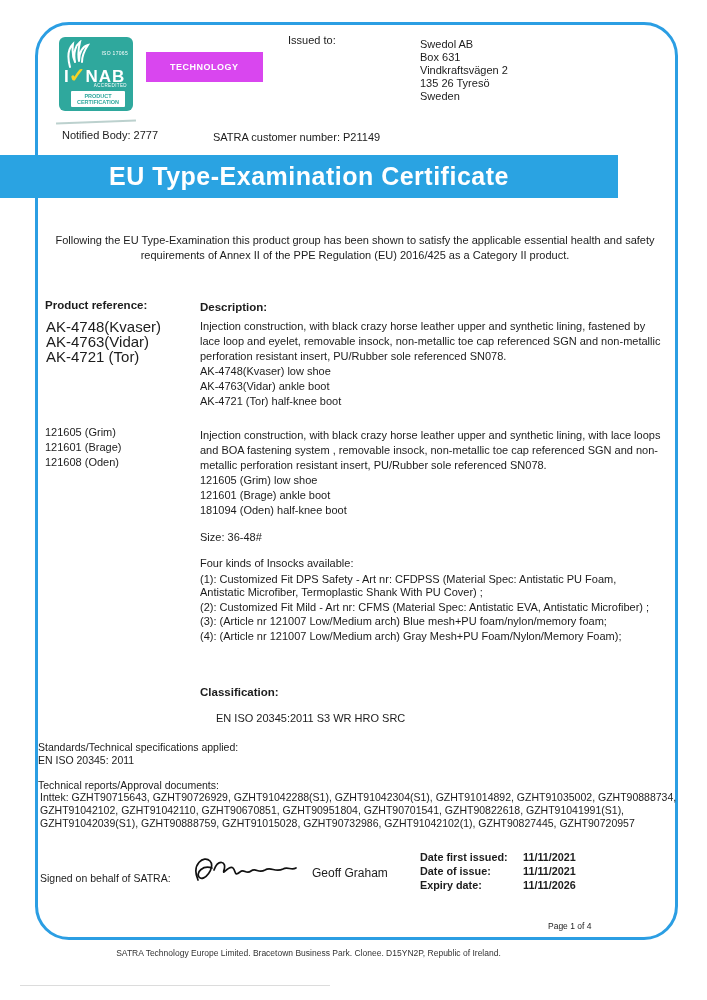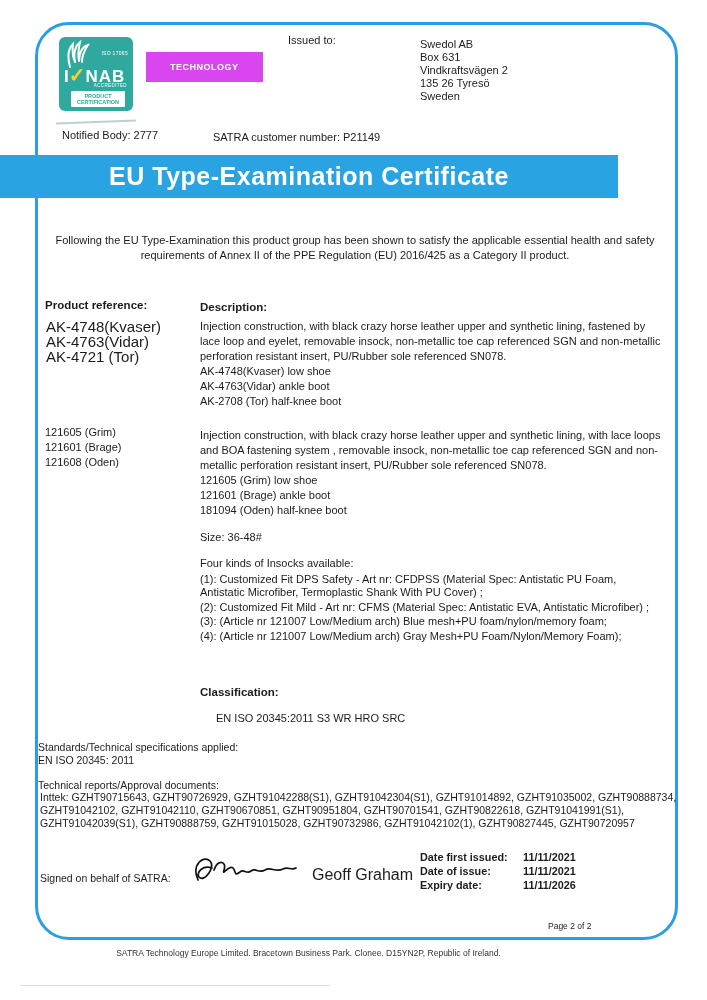--- a/index.html
+++ b/index.html
@@ -53,21 +53,21 @@
   .insocks p{margin:0 0 1px 0;}
   .insocks .ititle{margin-bottom:2px;}
   .clshdr{left:200px;top:686px;font-size:11.5px;font-weight:bold;}
   .clsval{left:200px;top:712px;font-size:11px;padding-left:16px;}
   .stdblk{left:38px;top:741px;font-size:10.5px;line-height:12.5px;}
   .rpthdr{left:38px;top:779px;font-size:10.5px;}
   .rptval{left:40px;top:791px;width:642px;font-size:10.5px;line-height:13px;}
   
   .signlbl{left:40px;top:872px;font-size:10.5px;}
   .signsvg{left:188px;top:850px;}
-  .signname{left:312px;top:866px;font-size:16px;}
+  .signname{left:312px;top:866px;font-size:12px;}
   .dates{left:420px;top:850px;font-size:10.8px;line-height:14px;font-weight:bold;}
   .dates .dl{display:inline-block;width:103px;}
   
   .pageno{left:548px;top:921px;font-size:8.5px;}
   .footer{left:0;top:948px;width:617px;text-align:center;font-size:8.5px;color:#333;}
   .scanline{left:20px;top:985px;width:310px;height:1px;background:#c9c9c9;opacity:.65;}
 </style>
 </head>
 <body>
 
@@ -118,21 +118,21 @@
 
   <div class="abs reflist">
     <div>AK-4748(Kvaser)</div>
     <div>AK-4763(Vidar)</div>
     <div>AK-4721 (Tor)</div>
   </div>
   <div class="abs descblk">
     <p>Injection construction, with black crazy horse leather upper and synthetic lining, fastened by lace loop and eyelet, removable insock, non-metallic toe cap referenced SGN and non-metallic perforation resistant insert, PU/Rubber sole referenced SN078.</p>
     <p>AK-4748(Kvaser) low shoe</p>
     <p>AK-4763(Vidar) ankle boot</p>
-    <p>AK-2708 (Tor) half-knee boot</p>
+    <p>AK-4721 (Tor) half-knee boot</p>
   </div>
 
   <div class="abs reflist2">
     <div>121605 (Grim)</div>
     <div>121601 (Brage)</div>
     <div>121608 (Oden)</div>
   </div>
   <div class="abs descblk2">
     <p>Injection construction, with black crazy horse leather upper and synthetic lining, with lace loops and BOA fastening system , removable insock, non-metallic toe cap referenced SGN and non-metallic perforation resistant insert, PU/Rubber sole referenced SN078.</p>
     <p>121605 (Grim) low shoe</p>
@@ -166,17 +166,17 @@
     <path d="M10 30 C3 14 16 5 22 11 C28 17 16 33 11 27 C8 22 15 15 24 18 M26 20 C30 9 39 11 36 20 C34 27 41 14 45 18 C48 21 46 27 52 22 C56 18 58 25 63 21 C68 17 70 24 77 20 C83 16 87 23 95 19 C100 16 103 21 108 18" stroke="#111111" fill="none" stroke-width="1.7" stroke-linecap="round"></path>
   </svg>
   <div class="abs signname">Geoff Graham</div>
 
   <div class="abs dates">
     <div><span class="dl">Date first issued:</span><span class="dv">11/11/2021</span></div>
     <div><span class="dl">Date of issue:</span><span class="dv">11/11/2021</span></div>
     <div><span class="dl">Expiry date:</span><span class="dv">11/11/2026</span></div>
   </div>
 
-  <div class="abs pageno">Page 2 of 2</div>
+  <div class="abs pageno">Page 1 of 4</div>
   <div class="abs footer">SATRA Technology Europe Limited. Bracetown Business Park. Clonee. D15YN2P, Republic of Ireland.</div>
   <div class="abs scanline"></div>
 
 </div>
 
 </body></html>

